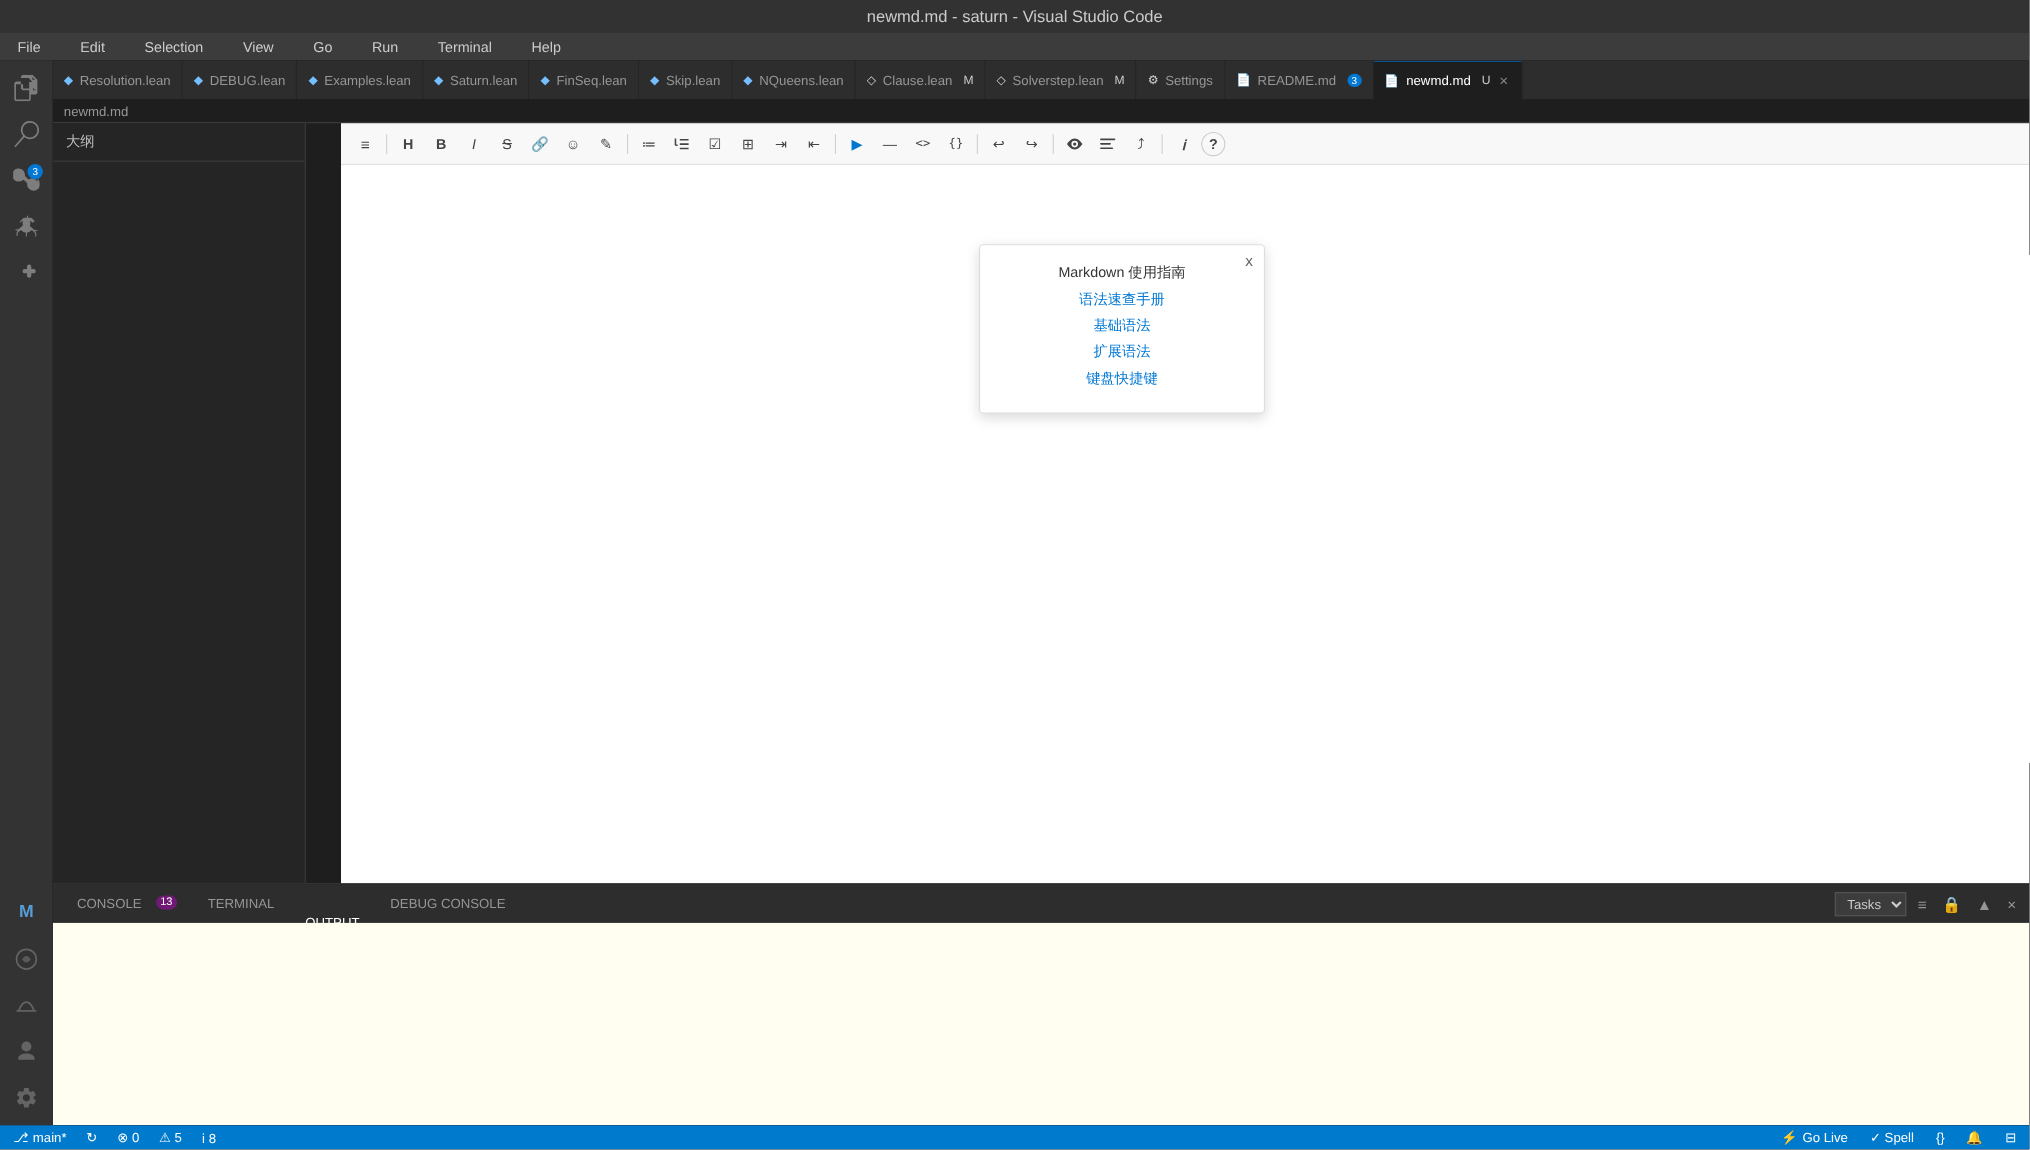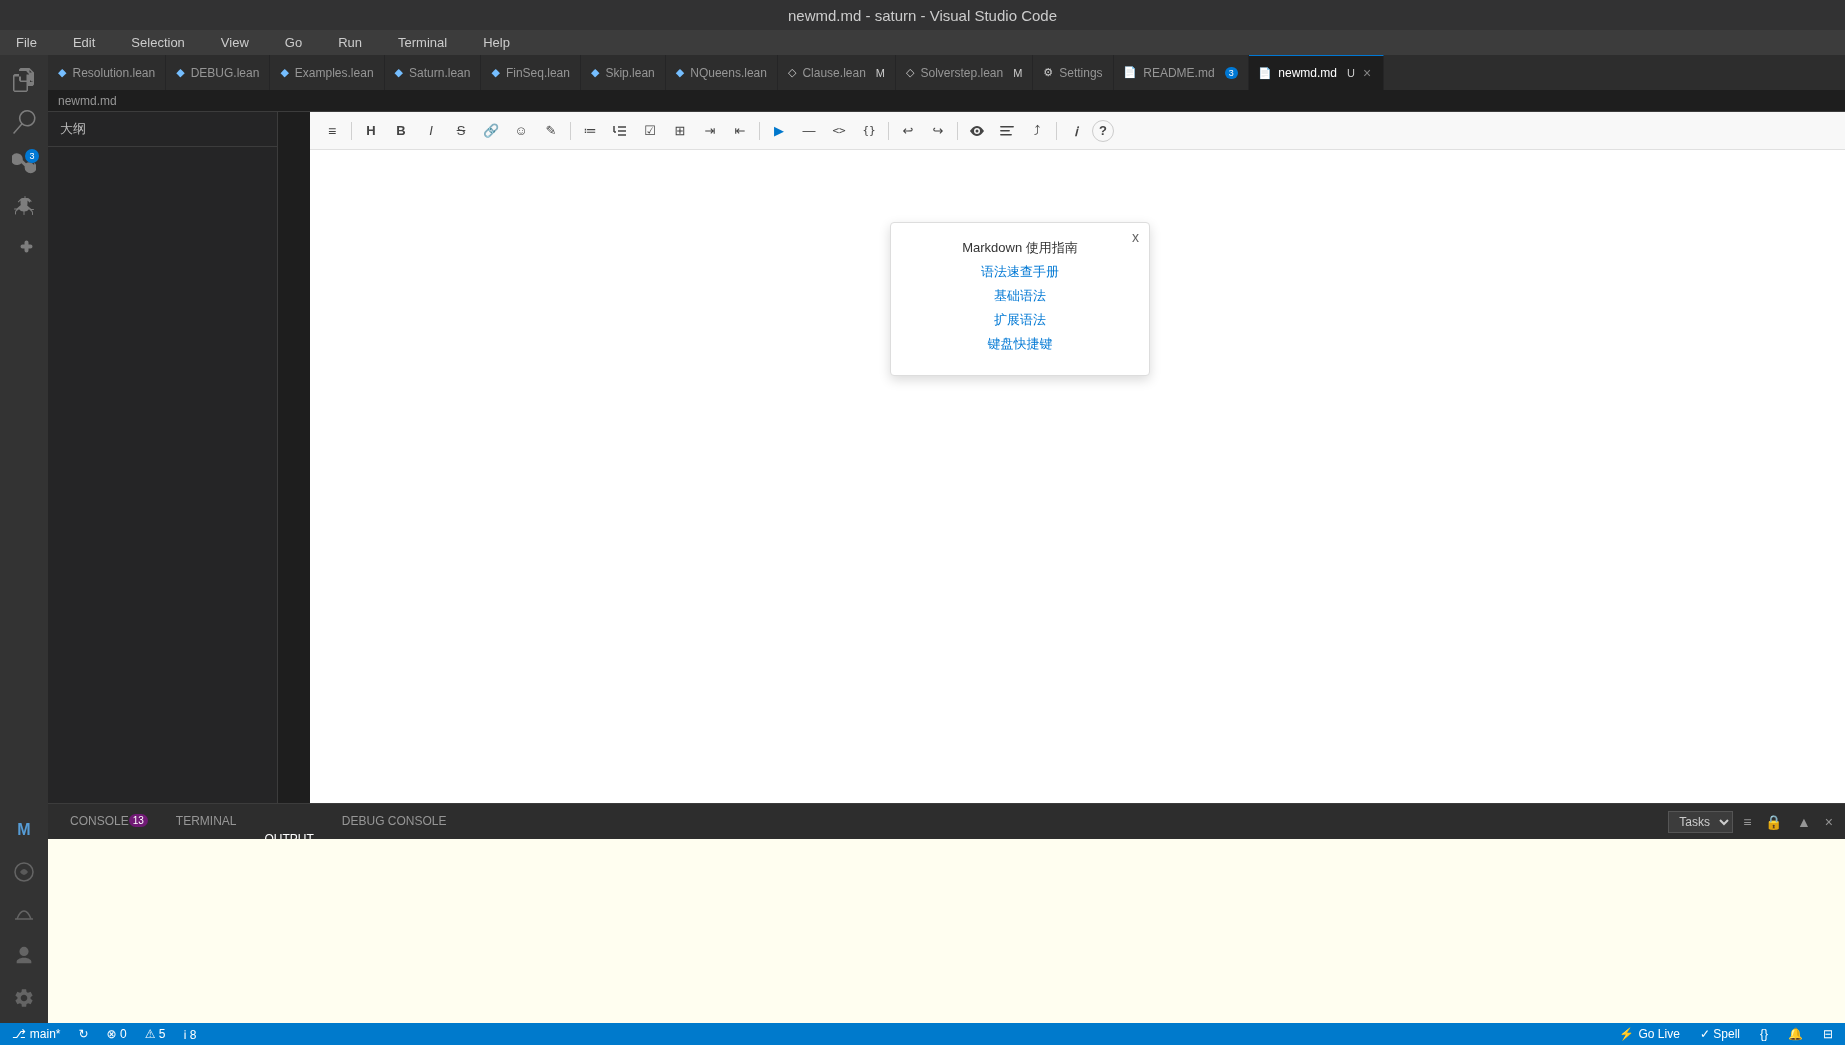--- a/index.html
+++ b/index.html
@@ -285,21 +285,21 @@
       font-size: 12px;
       cursor: pointer;
       border-bottom: 2px solid transparent;
     }
     .term-tab.active {
       color: #ffffff;
       border-bottom: 2px solid #0078d4;
       margin-top: 36px;
     }
     .term-tab .badge {
-      margin-left: 0;
+      margin-left: 13px;
       background: #701a75;
       color: white;
       font-size: 10px;
       padding: 1px 4px;
       border-radius: 8px;
     }
     .terminal-toolbar-right {
       margin-left: auto;
       display: flex;
       align-items: center;

